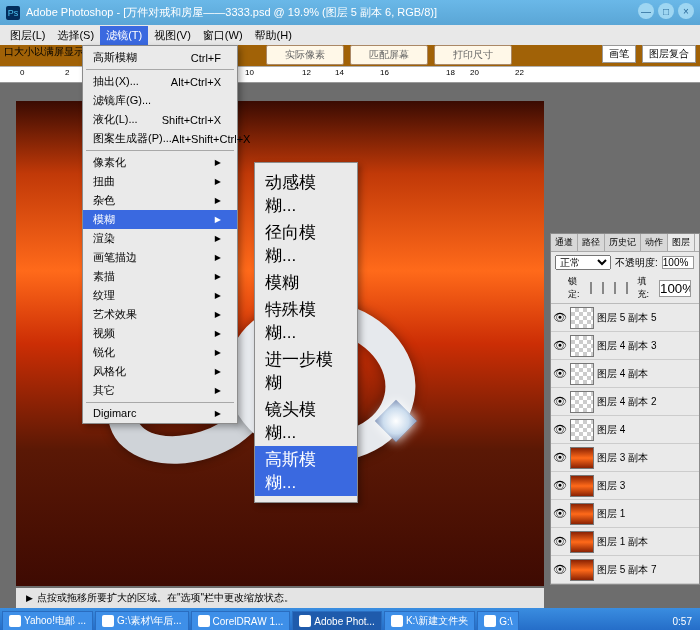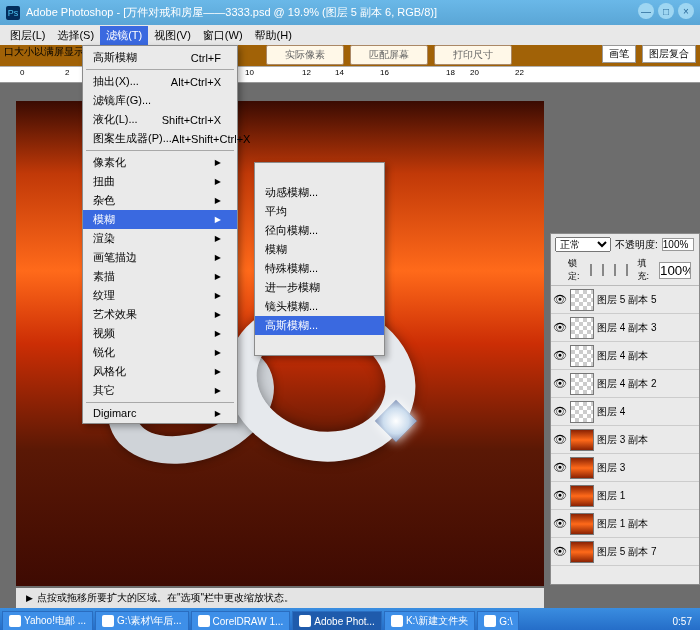--- a/index.html
+++ b/index.html
@@ -22,21 +22,21 @@
 .ring1 { position: absolute; left: 0; top: 40px; width: 170px; height: 120px; border: 28px solid #cfd3d8; border-radius: 50%; transform: rotate(-18deg); box-shadow: inset 0 0 14px rgba(0,0,0,.5), 0 0 10px rgba(0,0,0,.4); }
 .ring2 { position: absolute; left: 120px; top: 0; width: 190px; height: 160px; border: 30px solid #e6e9ed; border-radius: 50%; transform: rotate(12deg); box-shadow: inset 0 0 14px rgba(0,0,0,.4), 0 0 12px rgba(0,0,0,.4); }
 .diamond { position: absolute; left: 275px; top: 105px; width: 30px; height: 30px; background: radial-gradient(#fff,#cde 60%,#89b); transform: rotate(45deg); box-shadow: 0 0 12px #fff; }
 .status { position: absolute; bottom: 0; left: 16px; width: 528px; height: 20px; background: #e4e4e4; font-size: 10px; display: flex; align-items: center; padding-left: 10px; }
 .status::before { content: "▶"; margin-right: 4px; font-size: 9px; }
 .dropdown1 { position: absolute; left: 82px; top: 45px; width: 156px; background: #eaeaea; border: 1px solid #8c8c8c; box-shadow: 3px 3px 6px rgba(0,0,0,.3); z-index: 50; font-size: 11px; padding: 2px 0; }
 .dropdown1 .mi { padding: 2px 16px 2px 10px; display: flex; justify-content: space-between; align-items: center; cursor: pointer; white-space: nowrap; }
 .dropdown1 .mi.hl { background: #3a69e0; color: #fff; }
 .dropdown1 .sep { height: 1px; background: #a8a8a8; margin: 2px 3px; }
 .arrow::after { content: "▶"; font-size: 8px; margin-left: 6px; }
-.dropdown2 { position: absolute; left: 254px; top: 162px; width: 131px; background: #eaeaea; border: 1px solid #8c8c8c; box-shadow: 3px 3px 6px rgba(0,0,0,.3); z-index: 51; font-size: 11px; padding: 20px 0; }
+.dropdown2 { position: absolute; left: 254px; top: 162px; width: 104px; background: #eaeaea; border: 1px solid #8c8c8c; box-shadow: 3px 3px 6px rgba(0,0,0,.3); z-index: 51; font-size: 17px; padding: 6px 0; }
 .dropdown2 .mi { padding: 2px 10px; cursor: pointer; }
 .dropdown2 .mi.hl { background: #3a69e0; color: #fff; }
 .layers-panel { position: absolute; right: 0; top: 150px; width: 150px; height: 352px; background: #eaeaea; border: 1px solid #8a8a8a; font-size: 10px; z-index: 40; }
 .lp-tabs { display: flex; height: 18px; border-bottom: 1px solid #aaa; }
 .lp-tabs span { padding: 2px 4px; background: #d8d8d8; border-right: 1px solid #aaa; cursor: pointer; font-size: 9px; }
 .lp-tabs span.active { background: #eaeaea; }
 .lp-row1 { display: flex; align-items: center; padding: 3px 4px; gap: 4px; }
 .lp-row1 select, .lp-row1 input { font-size: 10px; }
 .lp-in { width: 32px; border: 1px solid #999; }
 .lp-row2 { display: flex; align-items: center; padding: 2px 17px; gap: 10px; border-bottom: 1px solid #bbb; font-size: 9px; }
@@ -108,20 +108,27 @@
       <div class="ring1"></div>
       <div class="ring2"></div>
       <div class="diamond"></div>
     </div>
   </div>
   <div class="status">
       <span>点按或拖移所要扩大的区域。在"选项"栏中更改缩放状态。</span>
     </div>
 
   <div class="layers-panel">
+    <div class="lp-tabs" id="lp-tabs">
+        <span>通道</span>
+        <span>路径</span>
+        <span>历史记</span>
+        <span>动作</span>
+        <span class="active">图层</span>
+      </div>
     <div class="lp-row1">
       <select style="width:56px"><option>正常</option></select>
       <span>不透明度:</span>
       <input class="lp-in" value="100%" style="">
     </div>
     <div class="lp-row2">
       <span>锁定:</span>
       <span class="lock"></span>
       <span class="lock"></span>
       <span class="lock"></span>
@@ -245,21 +252,20 @@
     <div class="mi arrow">
       <span>其它</span>
     </div>
     <div class="sep"></div>
     <div class="mi arrow">
       <span>Digimarc</span>
     </div>
   </div>
 <div class="dropdown2" id="menu2">
     <div class="mi">动感模糊...</div>
-    <div class="mi">平均</div>
     <div class="mi">径向模糊...</div>
     <div class="mi">模糊</div>
     <div class="mi">特殊模糊...</div>
     <div class="mi">进一步模糊</div>
     <div class="mi">镜头模糊...</div>
     <div class="mi hl">高斯模糊...</div>
   </div>
 
 <div class="taskbar" id="taskbar">
     <div class="tb-item">

